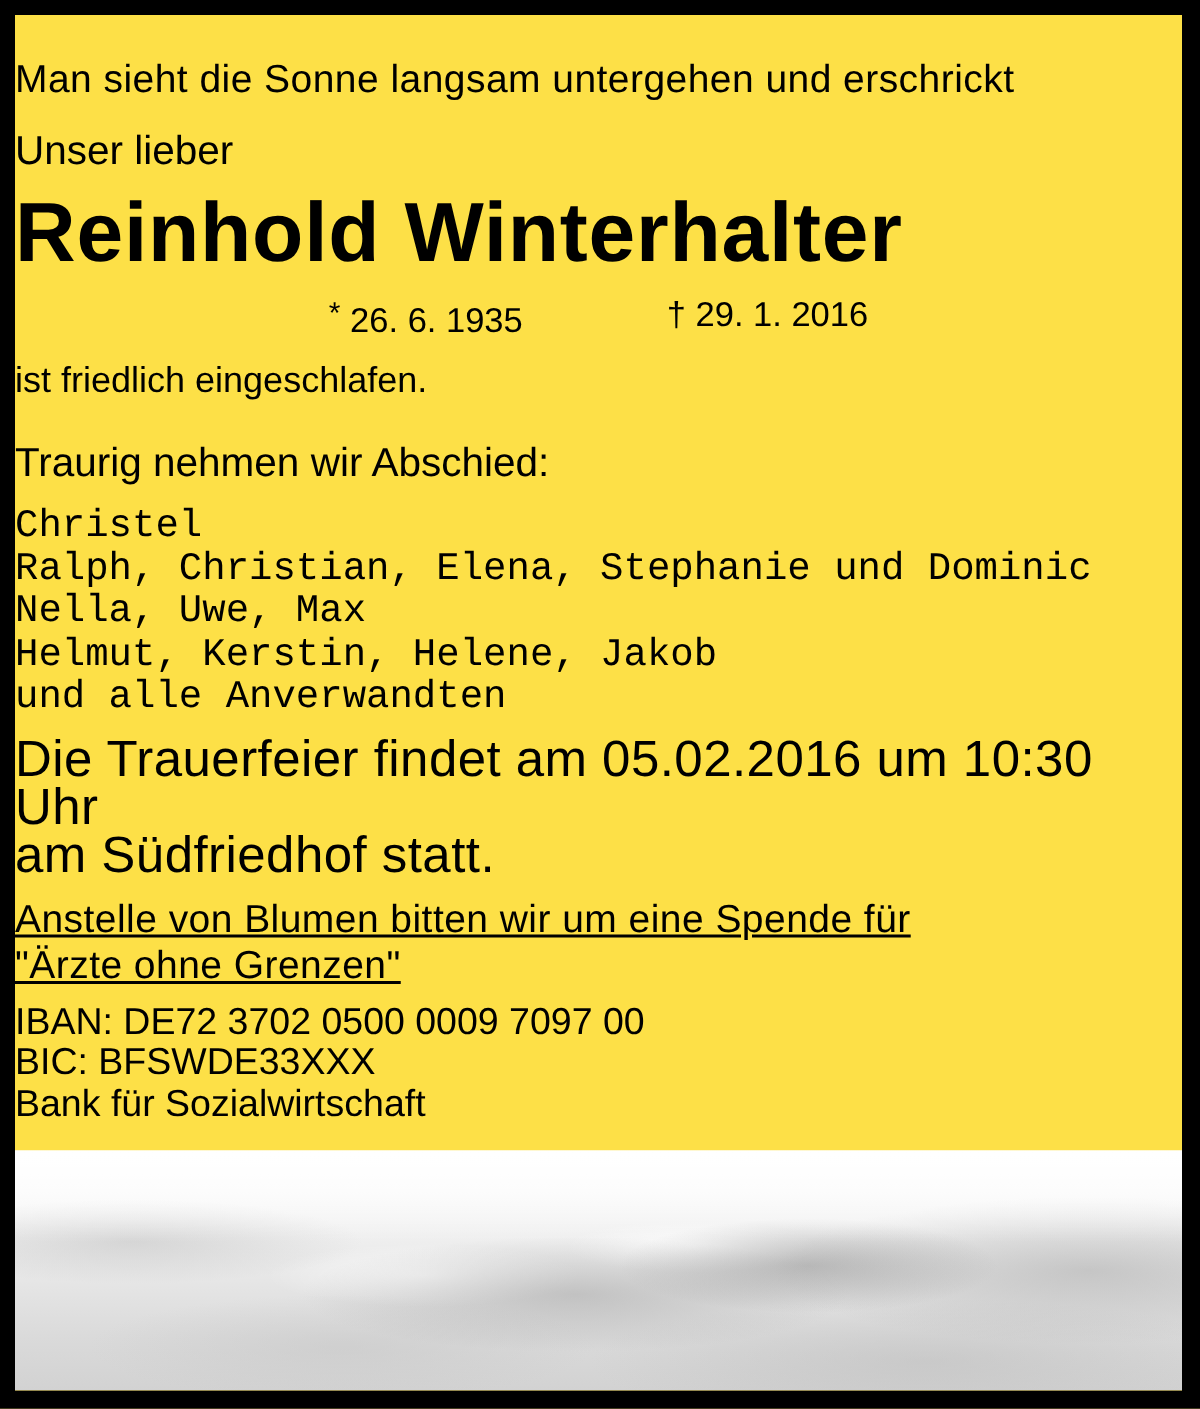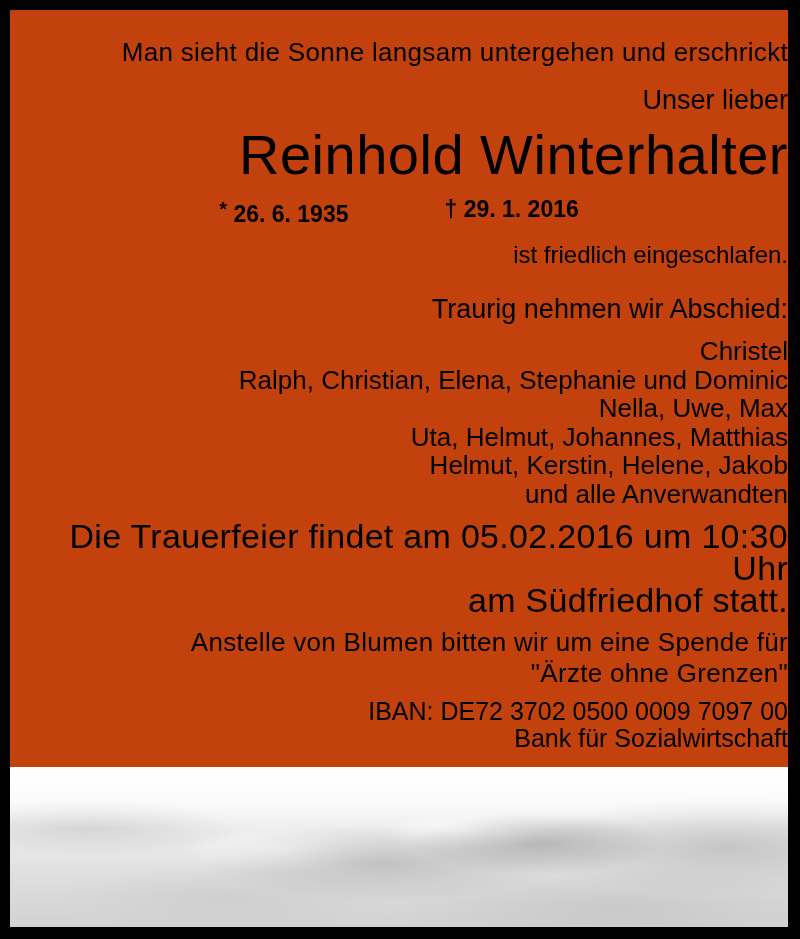--- a/index.html
+++ b/index.html
@@ -8,82 +8,82 @@
     width: 800px;
     height: 939px;
     background: #000000;
     overflow: hidden;
     font-family: "Liberation Sans", sans-serif;
     color: #000000;
   }
   .inner {
     position: absolute;
     top: 10px; left: 10px; right: 12px; bottom: 12px;
-    background: #c2410c;
+    background: #fde047;
     overflow: hidden;
-    text-align: right;
+    text-align: left;
   }
   .epigraph {
     margin-top: 26px;
     font-size: 26px;
     line-height: 33px;
     letter-spacing: 0.3px;
   }
   .intro {
     margin-top: 17px;
     font-size: 27px;
     line-height: 28px;
   }
   .name {
     margin: 10px 0 0 0;
     font-size: 56px;
     line-height: 62px;
-    font-weight: 400;
+    font-weight: 700;
     letter-spacing: 0.5px;
-    padding-left: 44px;
   }
   .dates {
     margin-top: 9px;
     font-size: 23px;
     line-height: 28px;
     display: flex;
     justify-content: center;
     gap: 96px;
-    font-weight: bold;
   }
   .dates .birth-symbol {
     font-size: 20px;
     vertical-align: 6px;
   }
   .passing {
     margin-top: 13px;
     font-size: 24px;
     line-height: 28px;
   }
   .farewell {
     margin-top: 26px;
     font-size: 27px;
     line-height: 28px;
   }
   .mourners {
     margin-top: 14px;
     font-size: 26px;
     line-height: 28.6px;
+    font-family: Liberation Mono, monospace;
   }
   .funeral {
     margin-top: 11px;
     font-size: 34px;
     line-height: 32px;
     letter-spacing: 0.3px;
   }
   .donation {
     margin-top: 11px;
     font-size: 26px;
     line-height: 31px;
     letter-spacing: 0.3px;
+    text-decoration: underline;
   }
   .bank {
     margin-top: 9px;
     font-size: 25px;
     line-height: 27.5px;
   }
   .clouds {
     position: absolute;
     left: 0; right: 0; bottom: 0;
     height: 160px;
@@ -132,36 +132,36 @@
     </div>
 
     <div class="passing">ist friedlich eingeschlafen.</div>
 
     <div class="farewell">Traurig nehmen wir Abschied:</div>
 
     <div class="mourners">
       <div>Christel</div>
       <div>Ralph, Christian, Elena, Stephanie und Dominic</div>
       <div>Nella, Uwe, Max</div>
-      <div>Uta, Helmut, Johannes, Matthias</div>
       <div>Helmut, Kerstin, Helene, Jakob</div>
       <div>und alle Anverwandten</div>
     </div>
 
     <div class="funeral">
       <div>Die Trauerfeier findet am 05.02.2016 um 10:30 Uhr</div>
       <div>am Südfriedhof statt.</div>
     </div>
 
     <div class="donation">
       <div>Anstelle von Blumen bitten wir um eine Spende für</div>
       <div>"Ärzte ohne Grenzen"</div>
     </div>
 
     <div class="bank">
       <div>IBAN: DE72 3702 0500 0009 7097 00</div>
+      <div>BIC: BFSWDE33XXX</div>
       <div>Bank für Sozialwirtschaft</div>
     </div>
 
     <div class="clouds"></div>
 
   </div>
 </div>
 
 </body></html>

